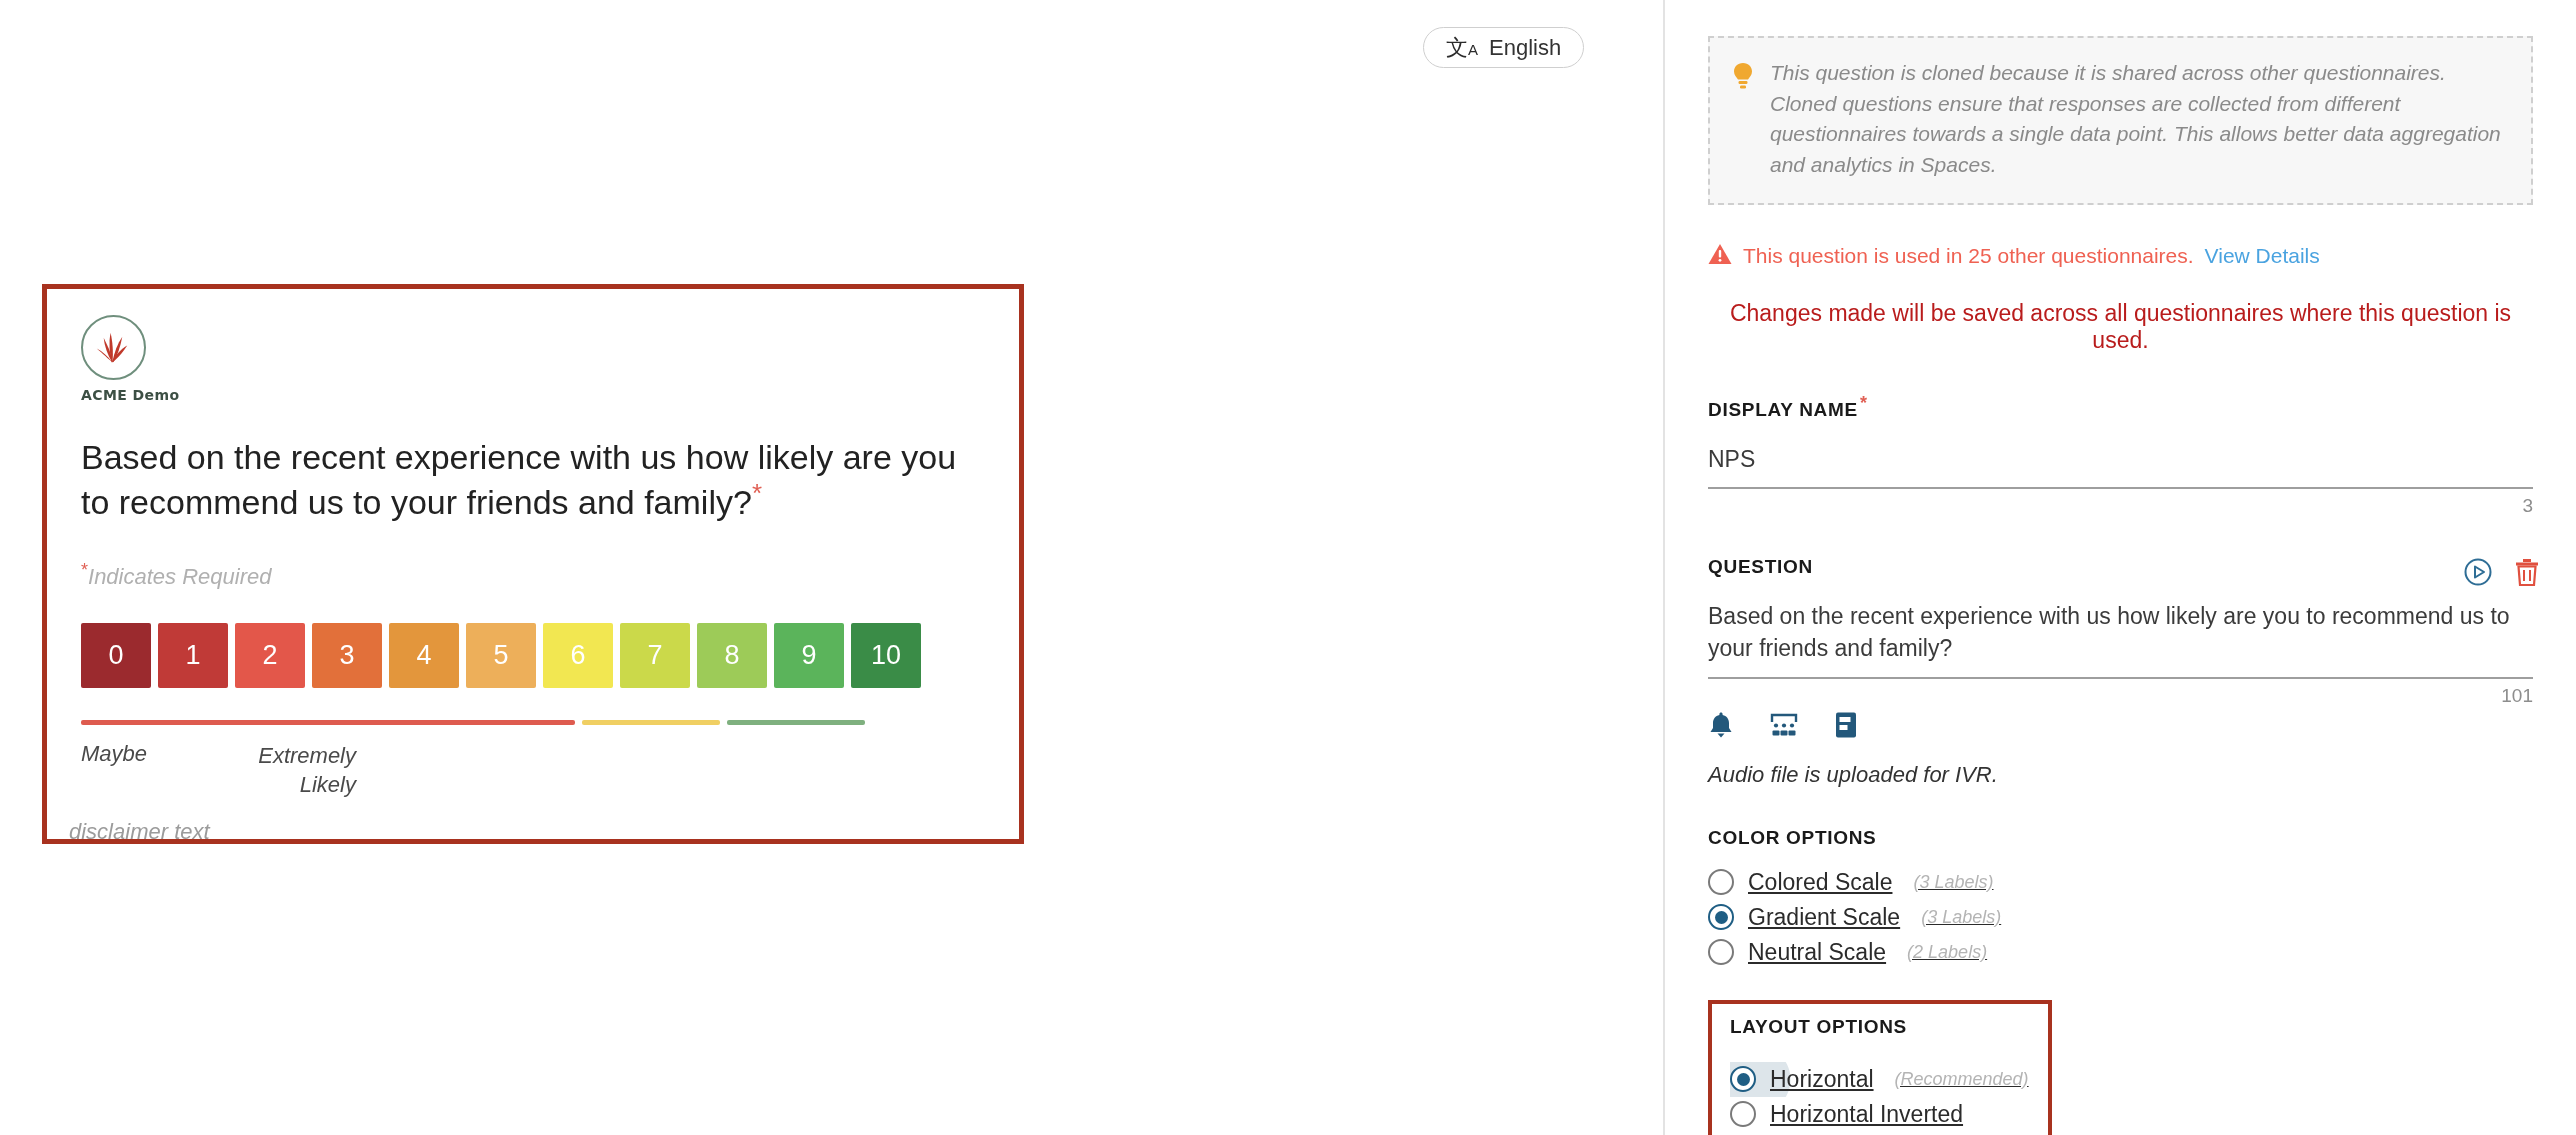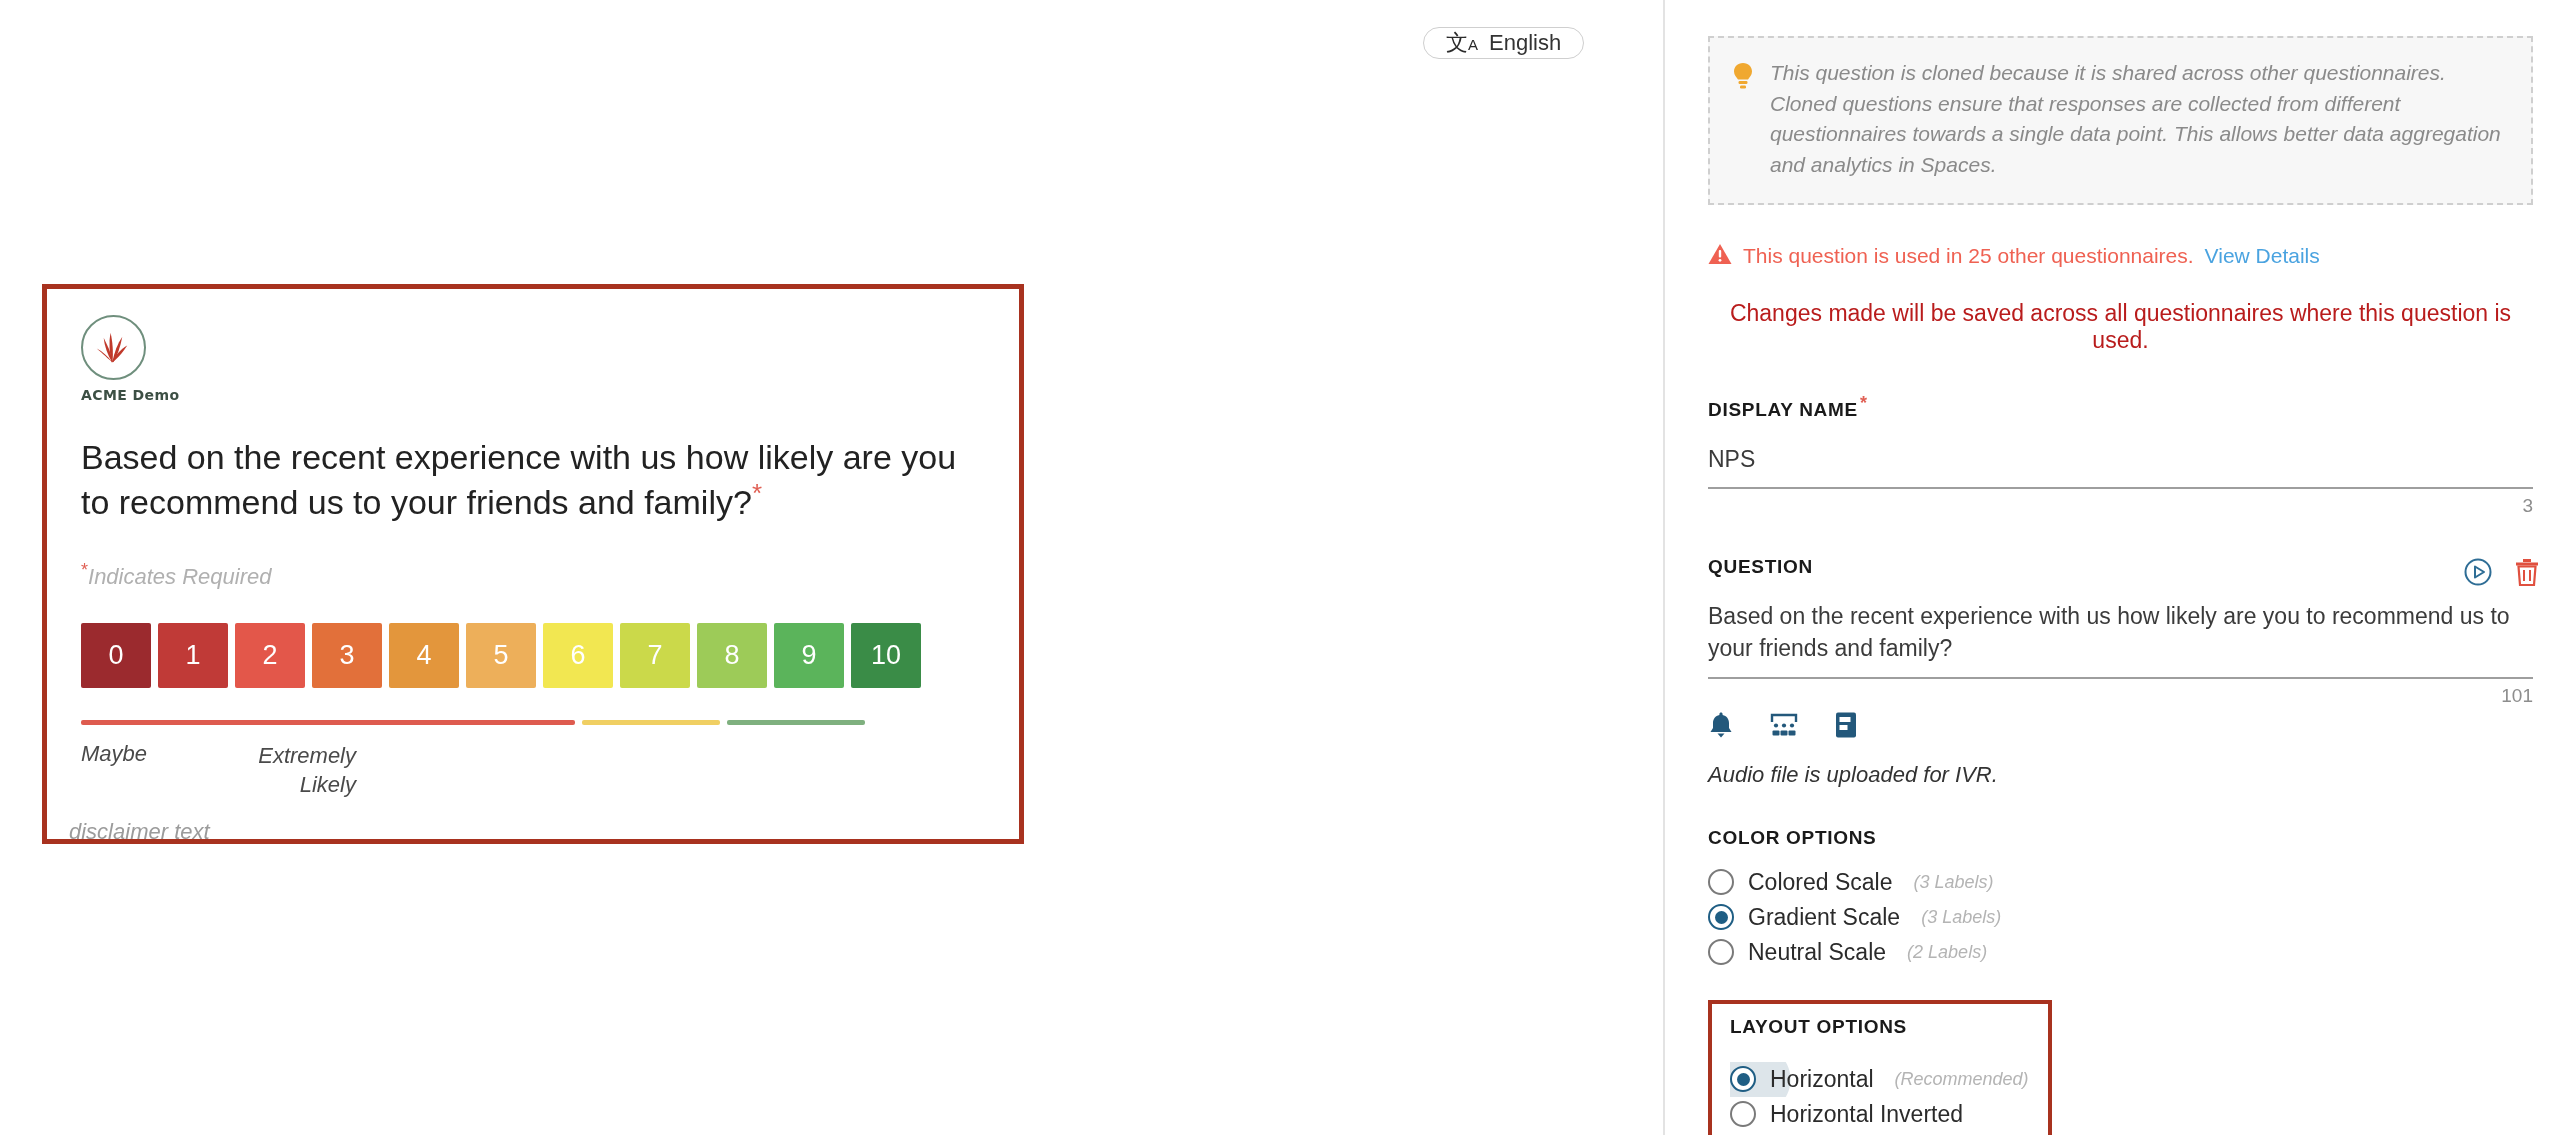--- a/index.html
+++ b/index.html
@@ -40,21 +40,21 @@
     box-sizing: border-box;
     padding: 36px 43px 16px 43px;
     position: relative;
   }
 
   
   .lang-pill {
     position: absolute;
     top: 27px;
     left: 1423px;
-    height: 32px;
+    height: 41px;
     display: flex;
     align-items: center;
     gap: 11px;
     padding: 0 22px;
     border: 1.5px solid #cfcfcf;
     border-radius: 21px;
     background: #fff;
     font-size: 22px;
     color: #333;
     cursor: pointer;
@@ -269,21 +269,21 @@
     margin-top: 4px;
   }
   .audio-note {
     margin-top: 23px;
     font-size: 22px;
     font-style: italic;
     color: #333;
   }
 
   
-  .opt-group { margin-top: 16px; }
+  .opt-group { margin-top: 16px; text-decoration: underline; }
   .opt-row {
     display: flex;
     align-items: center;
     gap: 14px;
     padding: 4px 0;
     cursor: pointer;
   }
   .radio {
     width: 26px;
     height: 26px;

